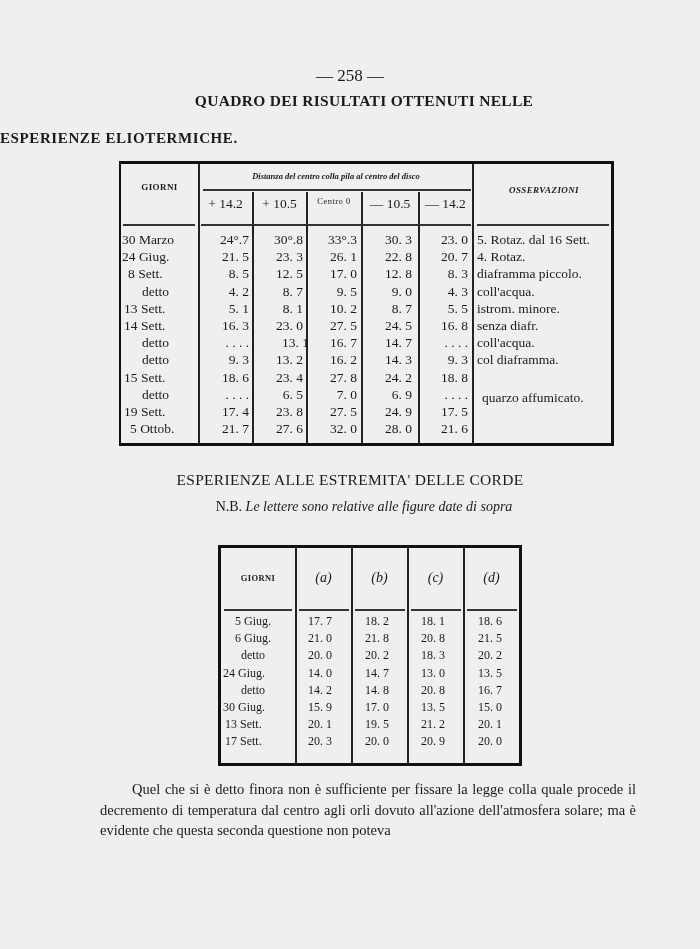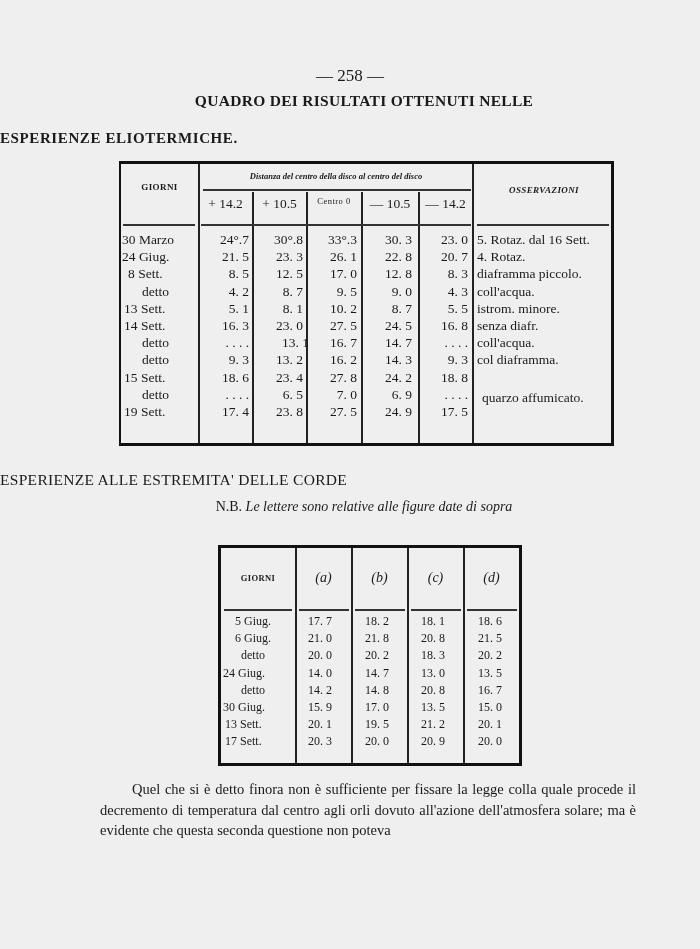--- a/index.html
+++ b/index.html
@@ -26,21 +26,21 @@
   .colhdr { top: 31px; font-size: 13.5px !important; text-align: center; }
   .colhdr.small { font-size: 8.5px !important; top: 29px; letter-spacing: 0.5px; }
 
   .rows1 { position: absolute; left: 0; top: 68px; width: 100%; }
   .r1 { position: relative; height: 17.2px; font-family: "Liberation Serif", serif; font-size: 13.5px; }
   .r1 span { position: absolute; top: 0; white-space: nowrap; }
   .r1 .g { left: 1px; width: 74px; }
   .r1 .n { text-align: right; }
 
   
-  .sec2-title { left: 0; width: 700px; top: 471px; text-align: left; font-size: 15.5px; font-family: "Liberation Serif", serif; letter-spacing: 0.3px; }
+  .sec2-title { left: 0; width: 700px; top: 471px; text-align: center; font-size: 15.5px; font-family: "Liberation Serif", serif; letter-spacing: 0.3px; }
   .sec2-note { left: 0; width: 728px; top: 499px; text-align: center; font-size: 14px; font-family: "Liberation Serif", serif; }
   .sec2-note i { font-style: italic; }
 
   .t2 { left: 218px; top: 545px; width: 304px; height: 221px; border: 3px solid #111; box-sizing: border-box; }
   .t2 .vline { position: absolute; top: 0; bottom: 0; width: 1.5px; background: #222; }
   .t2 .hline { position: absolute; height: 1.5px; background: #333; top: 61px; }
   .t2 .hcell { position: absolute; top: 22px; text-align: center; font-family: "Liberation Serif", serif; font-size: 14px; font-style: italic; }
   .t2 .hcell.giorni { font-style: normal; font-size: 8.5px; font-weight: bold; letter-spacing: 0.4px; top: 25px; }
   .rows2 { position: absolute; left: 0; top: 66px; width: 100%; }
   .r2 { position: relative; height: 17.2px; font-family: "Liberation Serif", serif; font-size: 12px; }
@@ -62,21 +62,21 @@
   <div class="vline" style="left:131px; top:28px"></div>
   <div class="vline" style="left:185px; top:28px"></div>
   <div class="vline" style="left:240px; top:28px"></div>
   <div class="vline" style="left:297px; top:28px"></div>
   <div class="hline" style="left:82px; width:268px; top:25px"></div>
   <div class="hline" style="left:2px; width:72px; top:60px"></div>
   <div class="hline" style="left:80px; width:270px; top:60px"></div>
   <div class="hline" style="left:356px; width:132px; top:60px"></div>
 
   <div class="cell hdr-giorni">GIORNI</div>
-  <div class="cell hdr-dist">Distanza del centro della disco al centro del disco</div>
+  <div class="cell hdr-dist">Distanza del centro colla pila al centro del disco</div>
   <div class="cell hdr-oss">OSSERVAZIONI</div>
   <div class="cell colhdr" style="left:78px; width:53px">+ 14.2</div>
   <div class="cell colhdr" style="left:132px; width:53px">+ 10.5</div>
   <div class="cell colhdr small" style="left:186px; width:54px">Centro 0</div>
   <div class="cell colhdr" style="left:241px; width:56px">— 10.5</div>
   <div class="cell colhdr" style="left:298px; width:53px">— 14.2</div>
 
   <div class="rows1">
     <div class="r1">
       <span class="g">30 Marzo</span>
@@ -168,20 +168,29 @@
       <span class="n" style="left:300px;width:47px">. . . .</span>
       <span style="left:361px; top:3px">quarzo affumicato.</span>
     </div>
     <div class="r1">
       <span class="g" style="text-indent:2px">19 Sett.</span>
       <span class="n" style="left:80px;width:48px">17. 4</span>
       <span class="n" style="left:134px;width:48px">23. 8</span>
       <span class="n" style="left:188px;width:48px">27. 5</span>
       <span class="n" style="left:243px;width:48px">24. 9</span>
       <span class="n" style="left:300px;width:47px">17. 5</span>
+      <span style="left:356px"></span>
+    </div>
+    <div class="r1">
+      <span class="g" style="text-indent:8px">5 Ottob.</span>
+      <span class="n" style="left:80px;width:48px">21. 7</span>
+      <span class="n" style="left:134px;width:48px">27. 6</span>
+      <span class="n" style="left:188px;width:48px">32. 0</span>
+      <span class="n" style="left:243px;width:48px">28. 0</span>
+      <span class="n" style="left:300px;width:47px">21. 6</span>
       <span style="left:356px"></span>
     </div>
   </div>
 </div>
 
 <div class="abs sec2-title">ESPERIENZE ALLE ESTREMITA' DELLE CORDE</div>
 <div class="abs sec2-note">
   <span>N.B.</span>
   <i>Le lettere sono relative alle figure date di sopra</i>
 </div>

